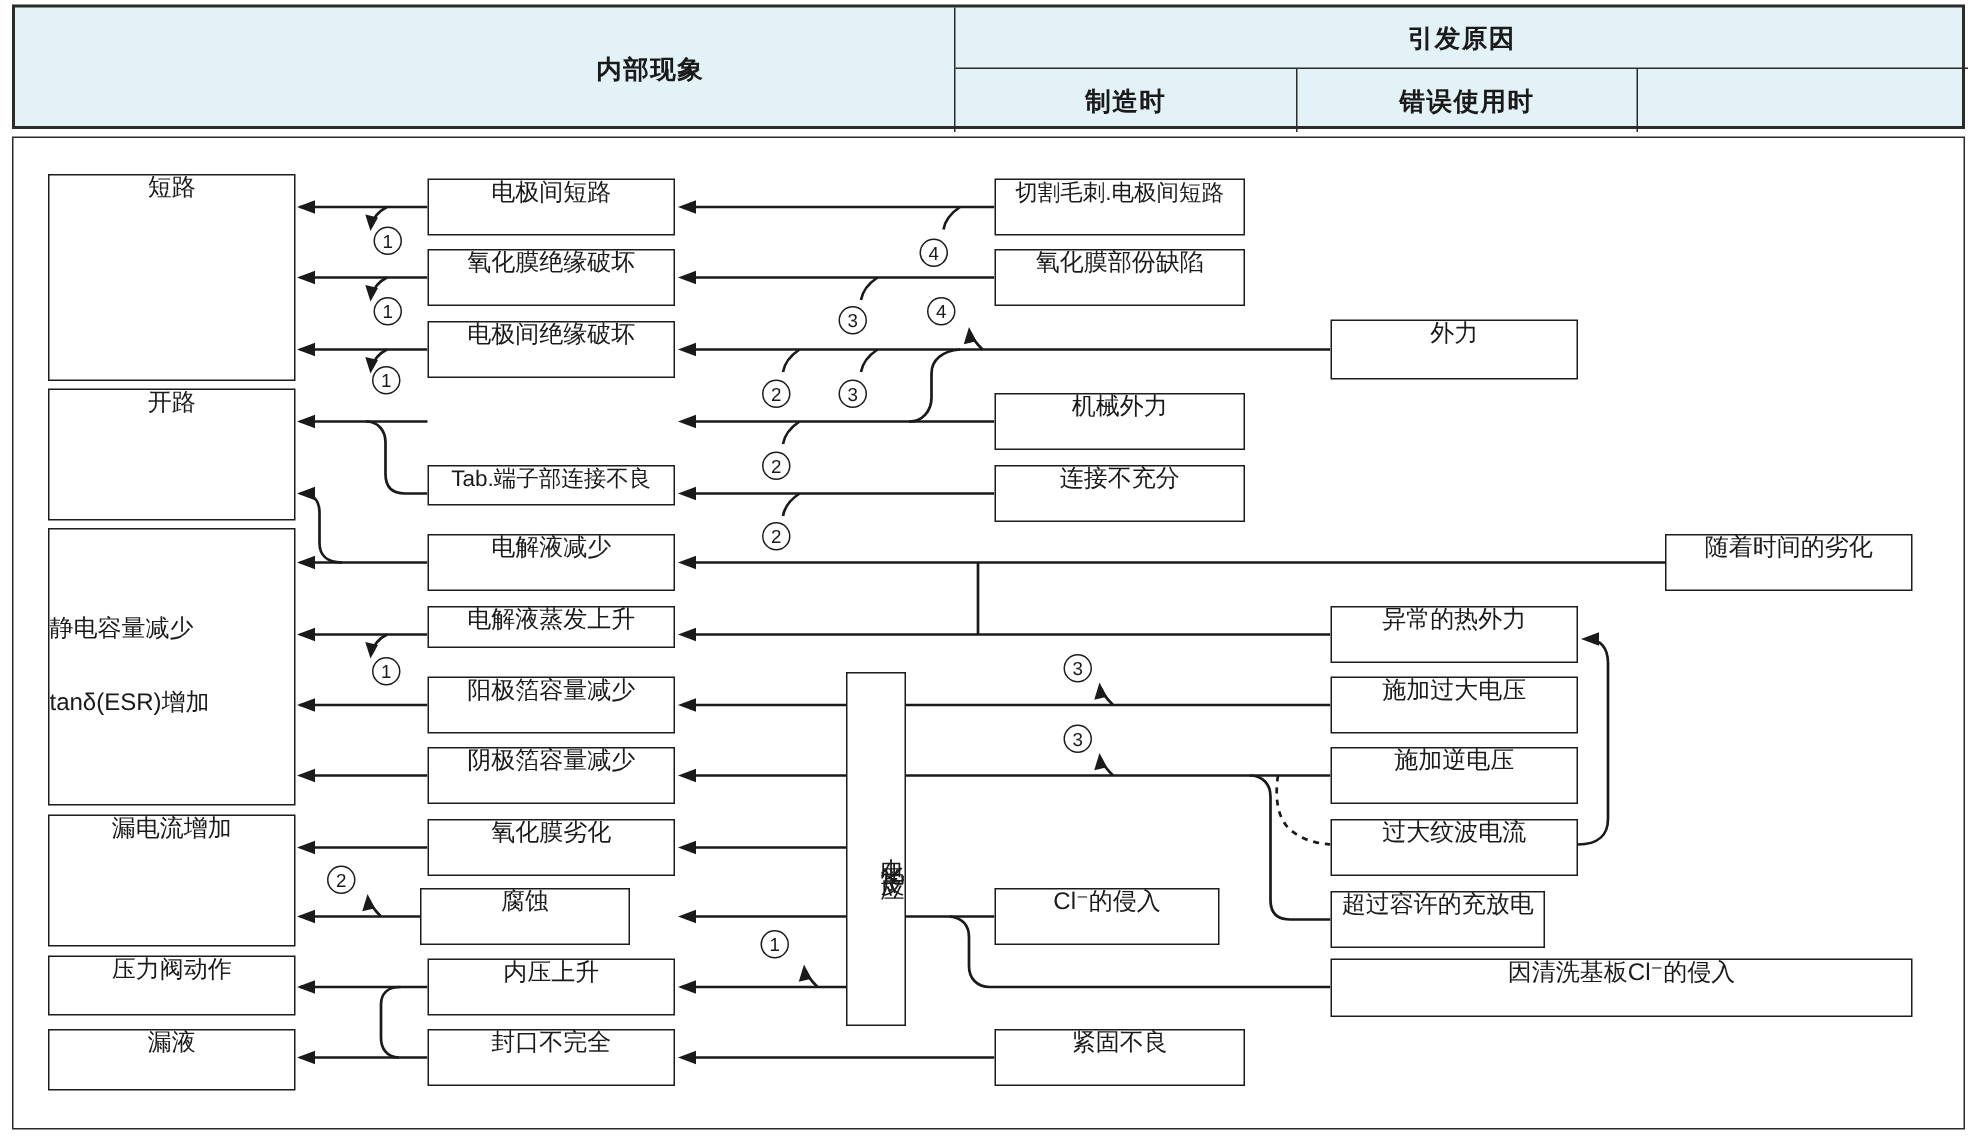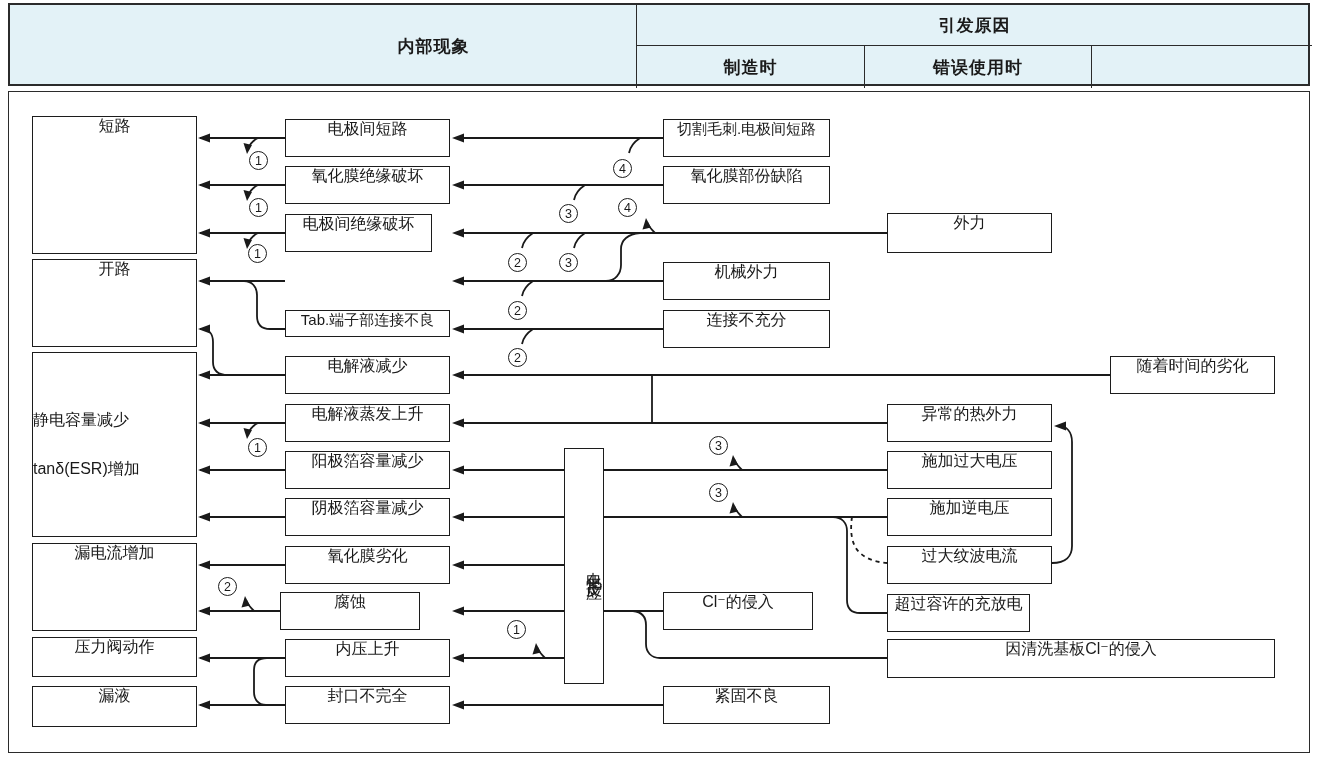--- a/index.html
+++ b/index.html
@@ -188,30 +188,30 @@
   <div class="box" style="left:32px;top:686px;width:165px;height:41px">
       <span>漏液</span>
     </div>
 
   <div class="box" style="left:285px;top:119px;width:165px;height:38px">
       <span>电极间短路</span>
     </div>
   <div class="box" style="left:285px;top:166px;width:165px;height:38px">
       <span>氧化膜绝缘破坏</span>
     </div>
-  <div class="box" style="left:285px;top:214px;width:147px;height:38px">
+  <div class="box" style="left:285px;top:214px;width:165px;height:38px">
       <span>电极间绝缘破坏</span>
     </div>
   <div class="box" style="left:285px;top:310px;width:165px;height:27px;font-size:15px">
       <span>Tab.端子部连接不良</span>
     </div>
   <div class="box" style="left:285px;top:356px;width:165px;height:38px">
       <span>电解液减少</span>
     </div>
-  <div class="box" style="left:285px;top:404px;width:165px;height:38px">
+  <div class="box" style="left:285px;top:404px;width:165px;height:28px">
       <span>电解液蒸发上升</span>
     </div>
   <div class="box" style="left:285px;top:451px;width:165px;height:38px">
       <span>阳极箔容量减少</span>
     </div>
   <div class="box" style="left:285px;top:498px;width:165px;height:38px">
       <span>阴极箔容量减少</span>
     </div>
   <div class="box" style="left:285px;top:546px;width:165px;height:38px">
       <span>氧化膜劣化</span>

